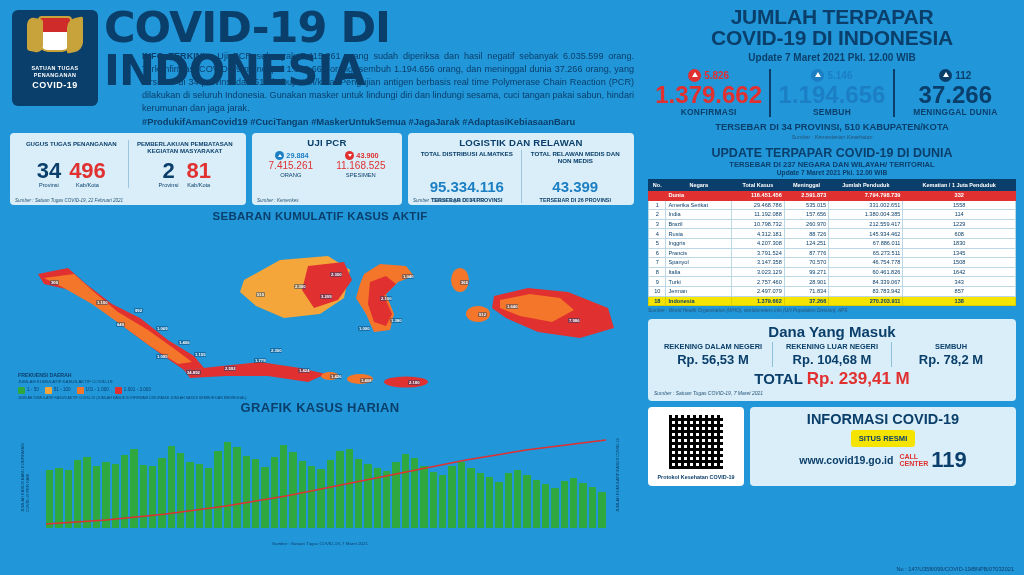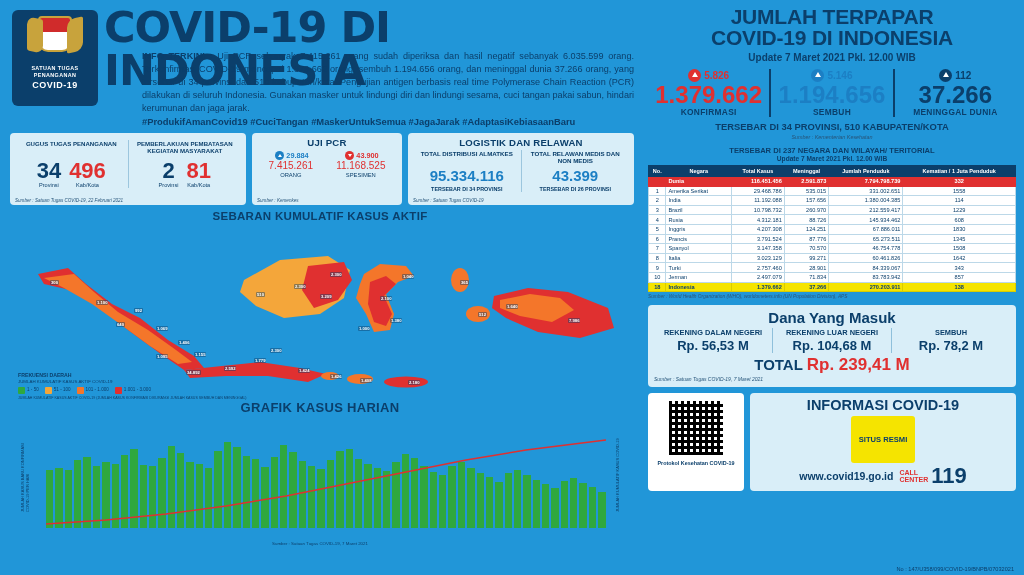--- a/index.html
+++ b/index.html
@@ -75,21 +75,21 @@
   .b2 .v { text-align:center; }
   .b2 .vv { font-size:10px; font-weight:normal; color:#e03030; line-height:1.05; }
   .b2 .vv.red2 { color:#e03030; }
   .b2 .vl { font-size:5.8px; color:#0b3f6b; }
 
   .b3 { width:226px; }
   .b3 .cols { display:flex; margin-top:2px; }
   .b3 .col { flex:1; text-align:center; padding:0 3px; }
   .b3 .col + .col { border-left:1px solid #9cc6de; }
   .b3 .colhead { font-size:6.2px; font-weight:bold; line-height:1.2; min-height:17px; }
-  .b3 .big { font-size:15px; font-weight:bold; color:#1c7fc4; line-height:1.1; margin-top:1px; }
+  .b3 .big { font-size:15px; font-weight:bold; color:#1c7fc4; line-height:1.1; margin-top:12px; }
   .b3 .sub { font-size:5.4px; font-weight:bold; color:#0b3f6b; margin-top:1px; }
 
   .arrow-up, .arrow-dn {
     display:inline-block; width:9px; height:9px; border-radius:50%;
     position:relative; vertical-align:middle;
   }
   .arrow-up { background:#1c7fc4; }
   .arrow-dn { background:#e03030; }
   .arrow-up::after, .arrow-dn::after {
     content:""; position:absolute; left:2.3px; top:2.6px;
@@ -177,21 +177,21 @@
 
   .infowrap { display:flex; gap:6px; margin-top:6px; align-items:stretch; }
   .qrbox { width:96px; background:#fff; border-radius:4px; padding:5px; text-align:center; }
   .qr { width:60px; height:60px; margin:0 auto; background:
      repeating-linear-gradient(90deg,#000 0 3px,#fff 3px 6px),
      repeating-linear-gradient(0deg,#000 0 3px,transparent 3px 6px);
      background-blend-mode:multiply; border:3px solid #fff; }
   .qrlabel { font-size:5.4px; font-weight:bold; color:#0b3f6b; margin-top:2px; line-height:1.2; }
   .infobox { flex:1; background:#d9eef8; border-radius:4px; padding:4px 6px; text-align:center; }
   .infobox h3 { font-size:14.5px; font-weight:bold; color:#0b3f6b; }
-  .infobox .situs { display:inline-block; background:#f5e400; color:#0b3f6b; font-size:7.6px; font-weight:bold; border-radius:3px; padding:19px 8px; margin-top:3px; }
+  .infobox .situs { display:inline-block; background:#f5e400; color:#0b3f6b; font-size:7.6px; font-weight:bold; border-radius:3px; padding:4px 8px; margin-top:3px; }
   .inforow { display:flex; align-items:center; justify-content:center; gap:6px; margin-top:2px; }
   .inforow .web { font-size:10.5px; font-weight:bold; color:#0b3f6b; }
   .callc { display:flex; align-items:center; gap:3px; }
   .callc .ct { font-size:7px; font-weight:bold; color:#e03030; line-height:1; text-align:left; }
   .callc .num { font-size:22px; font-weight:bold; color:#0b3f6b; line-height:1; }
 
   .footer { position:absolute; right:10px; bottom:3px; font-size:5.6px; color:#0b3f6b; }
 </style>
 </head>
 <body>
@@ -484,20 +484,21 @@
           </div>
           <div class="big" style="color:#0b3f6b">37.266</div>
           <div class="lab">MENINGGAL DUNIA</div>
         </div>
       </div>
 
     <div class="tersebar">TERSEBAR DI 34 PROVINSI, 510 KABUPATEN/KOTA</div>
     <div class="rsrc">Sumber : Kementerian Kesehatan</div>
 
     <div class="worldhead">
+      <div class="w1">UPDATE TERPAPAR COVID-19 DI DUNIA</div>
       <div class="w2">TERSEBAR DI 237 NEGARA DAN WILAYAH/ TERITORIAL</div>
       <div class="w3">Update 7 Maret 2021 Pkl. 12.00 WIB</div>
     </div>
 
     <table class="world">
       <thead>
           <tr id="world-head">
             <th>No.</th>
             <th>Negara</th>
             <th>Total Kasus</th>

